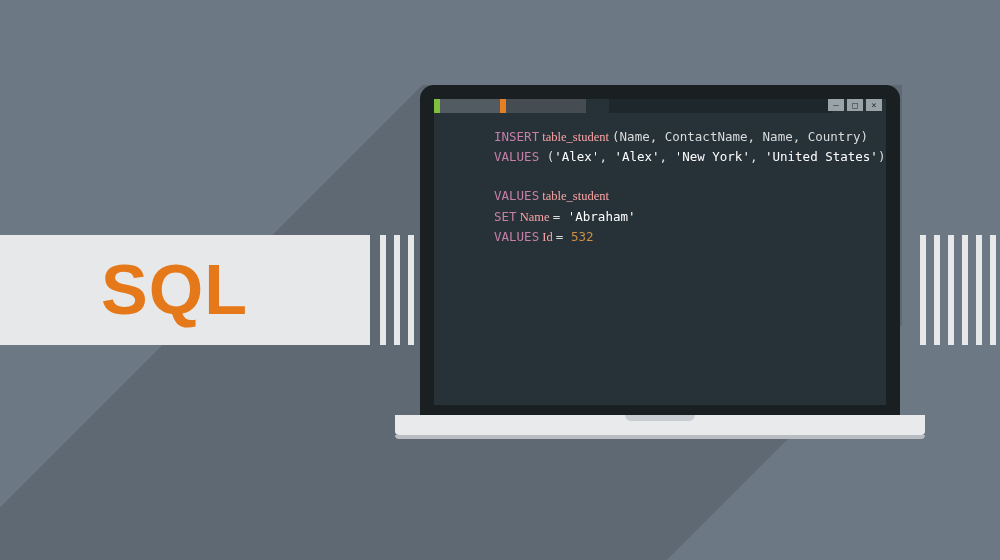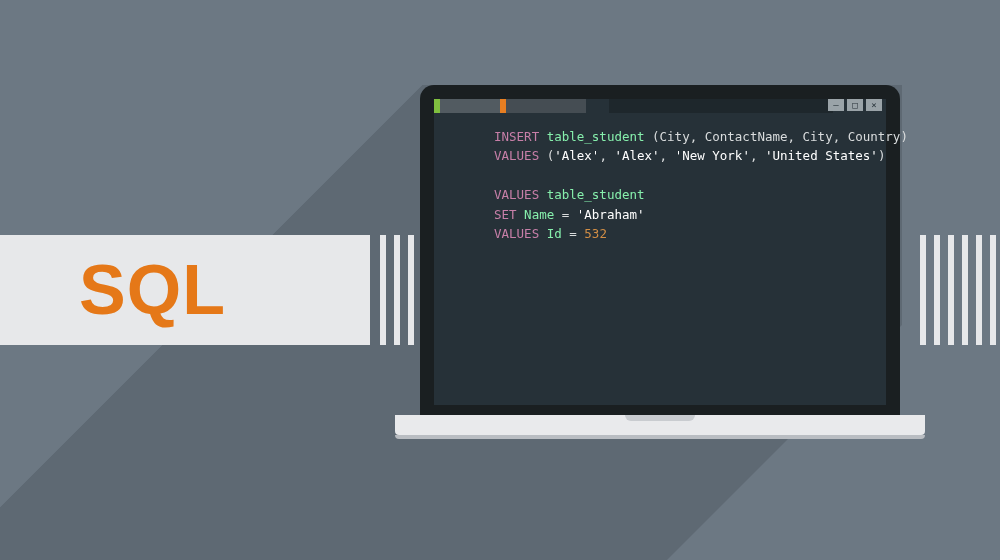--- a/index.html
+++ b/index.html
@@ -15,21 +15,21 @@
   
   .label-band {
     position: absolute;
     left: 0;
     top: 235px;
     width: 370px;
     height: 110px;
     background: #e7e8ea;
     display: flex;
     align-items: center;
-    padding-left: 79px;
+    padding-left: 101px;
   }
   .label-band .title {
     font-size: 70px;
     font-weight: 800;
     color: #e57818;
     letter-spacing: 1px;
   }
 
   
   .stripes {
@@ -121,21 +121,21 @@
   }
 
   .code {
     position: absolute;
     top: 28px;
     left: 14px;
     right: 10px;
     white-space: pre;
   }
   .kw  { color: #c77fa8; margin-left: 46px; } 
-  .id  { color: #86efac; } 
+  .id  { color: #fca5a5; font-family: Liberation Serif, serif; } 
   .pn  { color: #d9dcdd; } 
   .str { color: #ffffff; } 
   .num { color: #d28e45; } 
 
   .laptop-base {
     width: 530px;
     height: 20px;
     background: #e9eaec;
     margin-left: -25px;
     border-radius: 0 0 4px 4px;
@@ -195,21 +195,21 @@
           <span class="seg sD"></span>
       </div>
       <div class="tab-well"></div>
 
       <div class="win-controls">
         <span>–</span>
         <span>□</span>
         <span>×</span>
       </div>
 
-      <div class="code"><span class="kw">INSERT</span><span class="id"> table_student </span><span class="pn">(City, ContactName, City, Country)</span>
+      <div class="code"><span class="kw">INSERT</span><span class="id"> table_student </span><span class="pn">(Name, ContactName, Name, Country)</span>
 <span class="kw">VALUES</span><span class="pn"> (</span><span class="str">'Alex'</span><span class="pn">, </span><span class="str">'Alex'</span><span class="pn">, </span><span class="str">'New York'</span><span class="pn">, </span><span class="str">'United States'</span><span class="pn">)</span>
 
 <span class="kw">VALUES</span><span class="id"> table_student</span>
 <span class="kw">SET</span><span class="id"> Name </span><span class="pn">= </span><span class="str">'Abraham'</span>
 <span class="kw">VALUES</span><span class="id"> Id </span><span class="pn">= </span><span class="num">532</span></div>
 
     </div>
   </div>
   <div class="laptop-base"></div>
   <div class="laptop-foot"></div>

